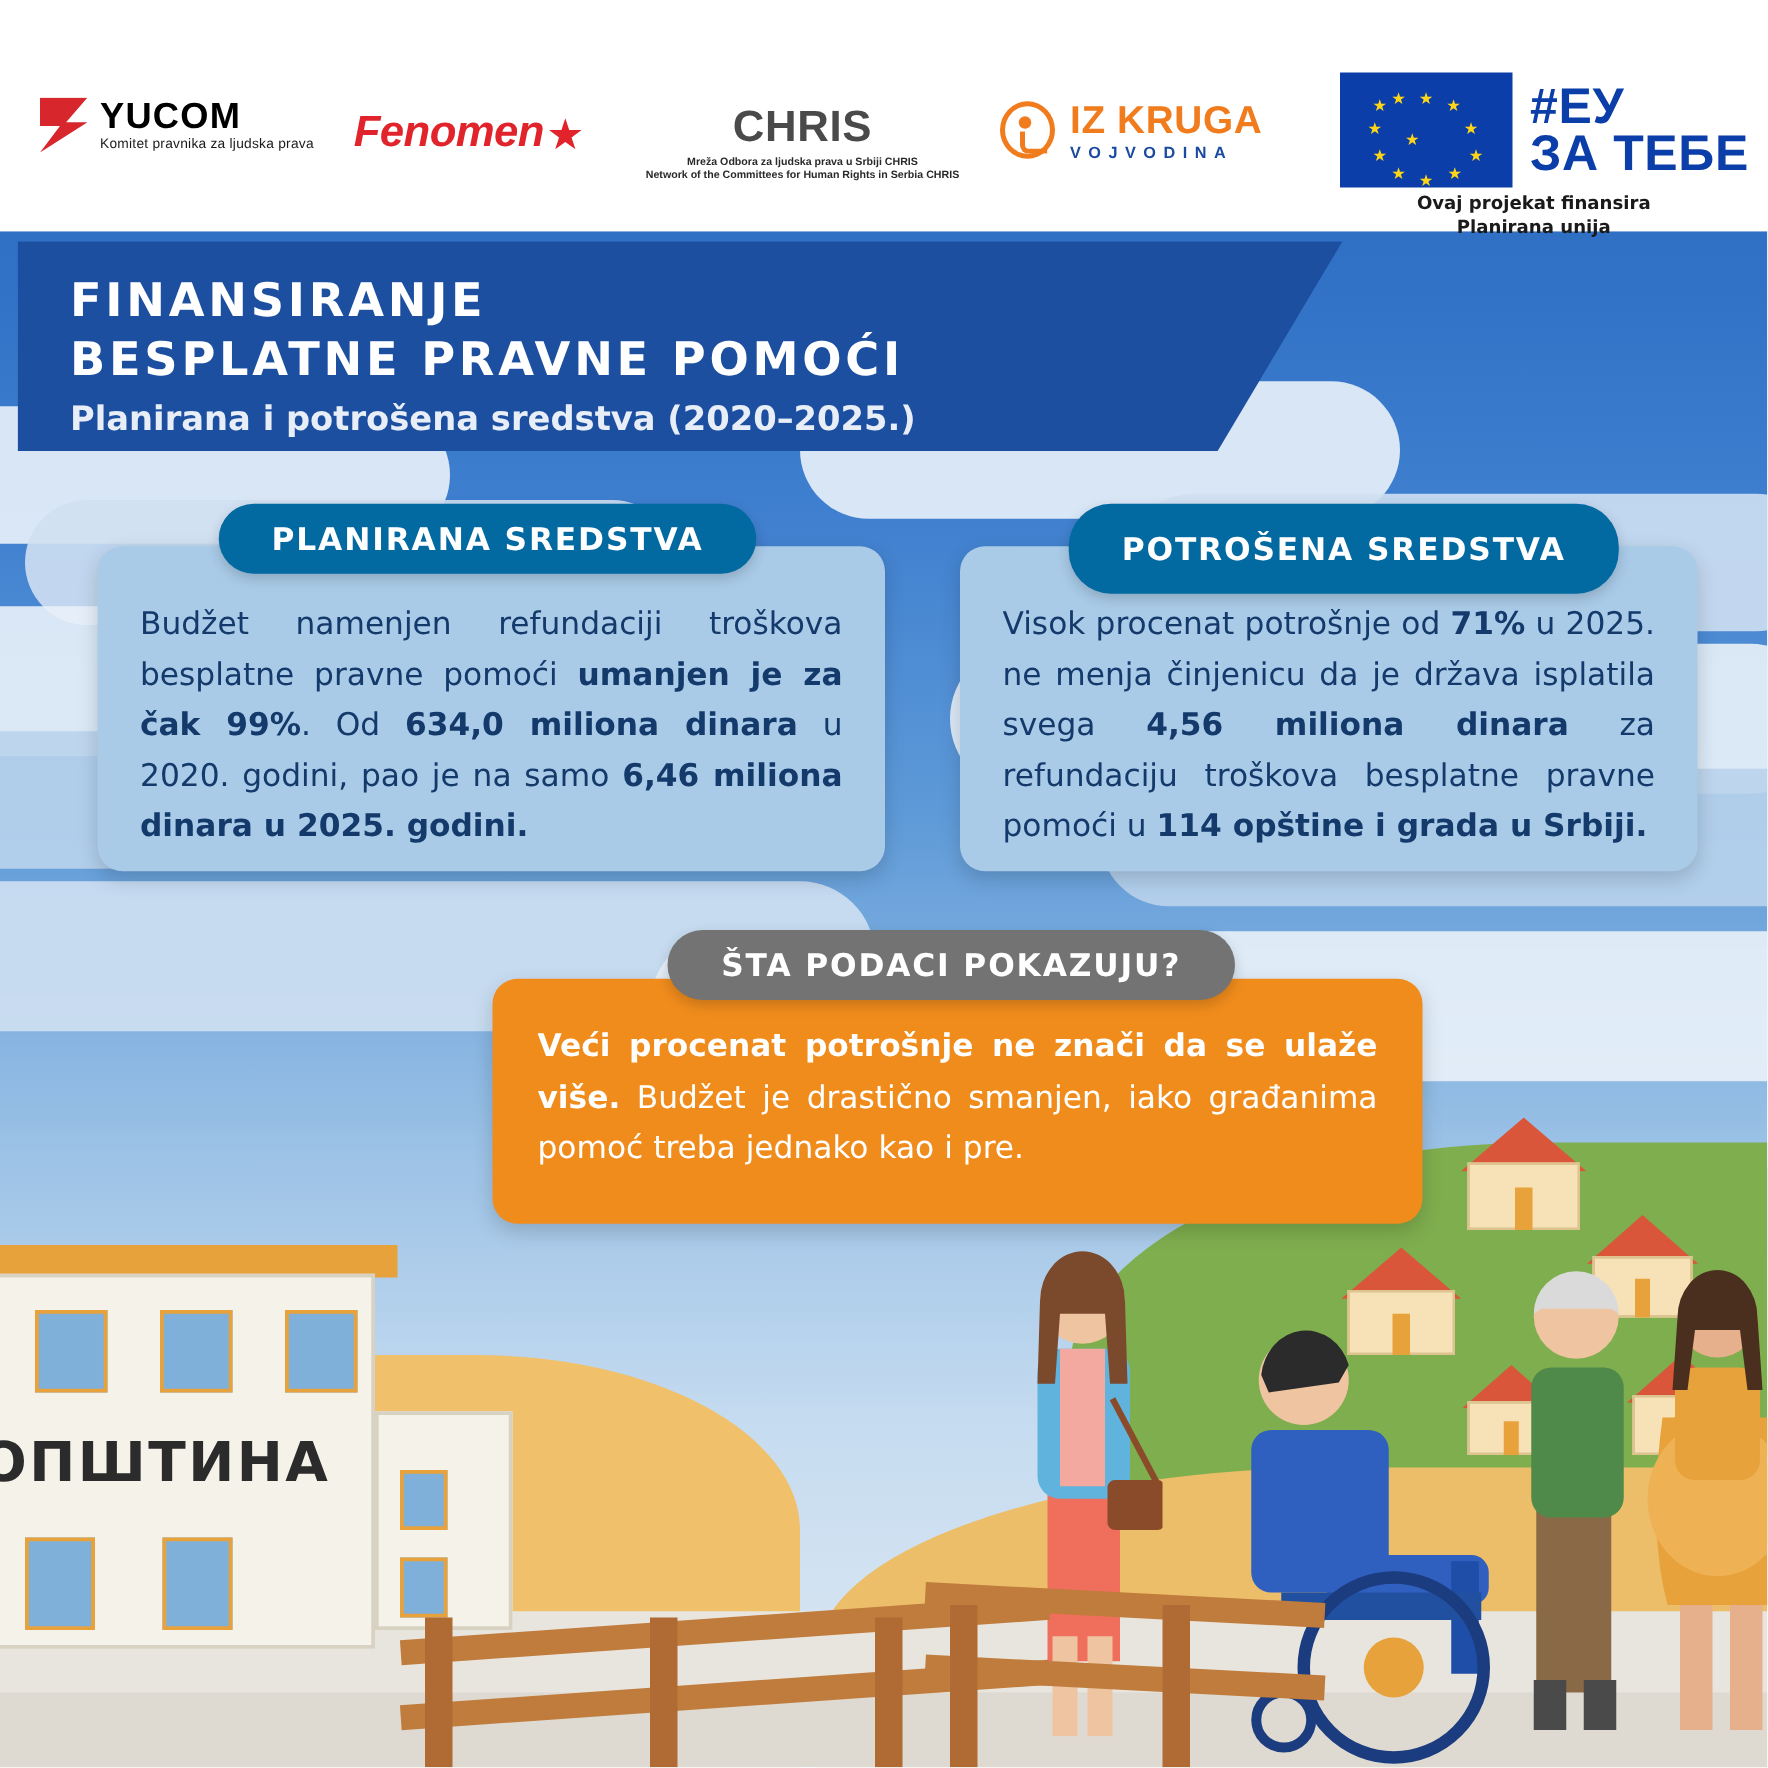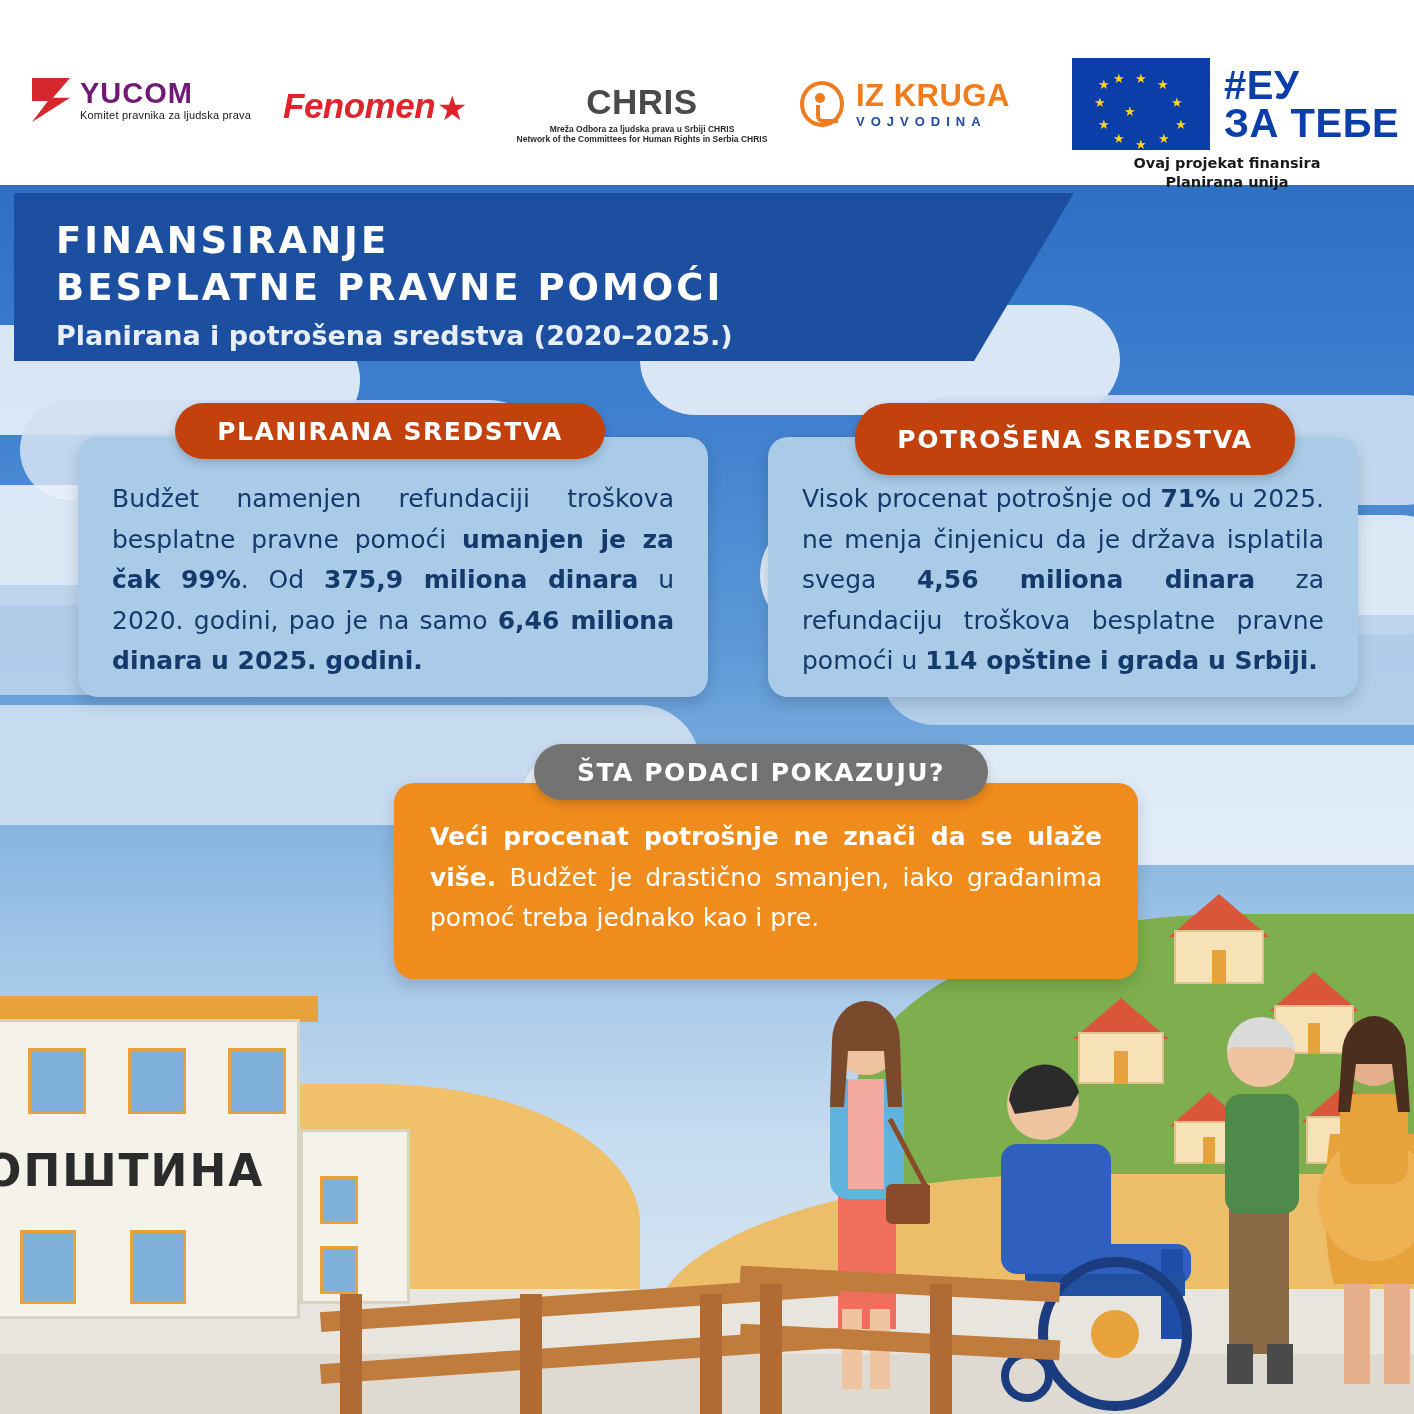--- a/index.html
+++ b/index.html
@@ -41,21 +41,21 @@
     width: 38px; height: 44px;
     background: #d7262c;
     clip-path: polygon(0 0, 100% 0, 55% 45%, 100% 45%, 0 100%, 42% 52%, 0 52%);
     margin-right: 10px;
   }
   .yucom-text { line-height: 1.05; }
   .yucom-title {
     font-size: 29px;
     font-weight: 700;
     letter-spacing: 1px;
-    color: #701a75;
+    color: #000000;
   }
   .yucom-sub {
     font-size: 11px;
     color: #1a1a1a;
     letter-spacing: 0.2px;
     margin-top: 2px;
   }
   
   .logo-fenomen { left: 283px; top: 86px; }
   .fenomen-text {
@@ -330,21 +330,21 @@
     margin-top: 8px;
     font-size: 27px;
     font-weight: 700;
     color: #e8eef8;
     font-family: "DejaVu Sans", sans-serif;
   }
 
   
   .pill {
     position: absolute;
-    background: #c2410c;
+    background: #0369a1;
     color: #ffffff;
     border-radius: 34px;
     font-size: 25px;
     font-weight: 800;
     letter-spacing: 1.5px;
     display: flex;
     align-items: center;
     justify-content: center;
     z-index: 16;
     font-family: "DejaVu Sans", sans-serif;
@@ -566,21 +566,21 @@
   <div class="banner">
     <div class="banner-inner">
       <div class="banner-line1">FINANSIRANJE</div>
       <div class="banner-line2">BESPLATNE PRAVNE POMOĆI</div>
       <div class="banner-sub">Planirana i potrošena sredstva (2020–2025.)</div>
     </div>
   </div>
 
   <div class="pill pill-planirana">PLANIRANA SREDSTVA</div>
   <div class="card card-planirana">
-    <div class="card-text">Budžet namenjen refundaciji troškova besplatne pravne pomoći <b>umanjen je za čak 99%</b>. Od <b>375,9 miliona dinara</b> u 2020. godini, pao je na samo <b>6,46 miliona dinara u 2025. godini.</b></div>
+    <div class="card-text">Budžet namenjen refundaciji troškova besplatne pravne pomoći <b>umanjen je za čak 99%</b>. Od <b>634,0 miliona dinara</b> u 2020. godini, pao je na samo <b>6,46 miliona dinara u 2025. godini.</b></div>
   </div>
 
   <div class="pill pill-potrosena">POTROŠENA SREDSTVA</div>
   <div class="card card-potrosena">
     <div class="card-text">Visok procenat potrošnje od <b>71%</b> u 2025. ne menja činjenicu da je država isplatila svega <b>4,56 miliona dinara</b> za refundaciju troškova besplatne pravne pomoći u <b>114 opštine i grada u Srbiji.</b></div>
   </div>
 
   <div class="pill dark pill-sta">ŠTA PODACI POKAZUJU?</div>
   <div class="card orange card-sta">
     <div class="card-text"><b>Veći procenat potrošnje ne znači da se ulaže više.</b> Budžet je drastično smanjen, iako građanima pomoć treba jednako kao i pre.</div>

